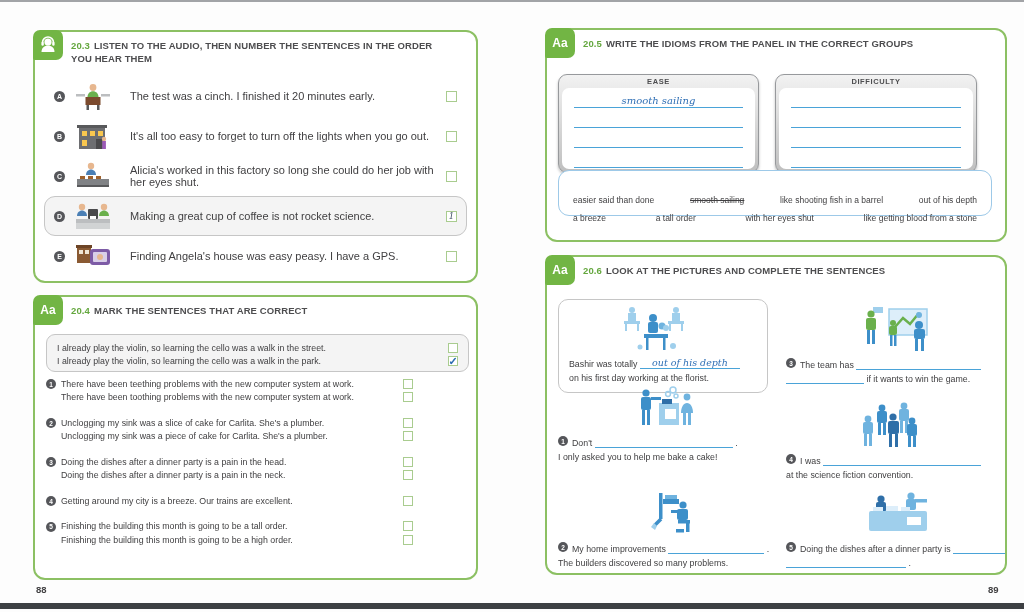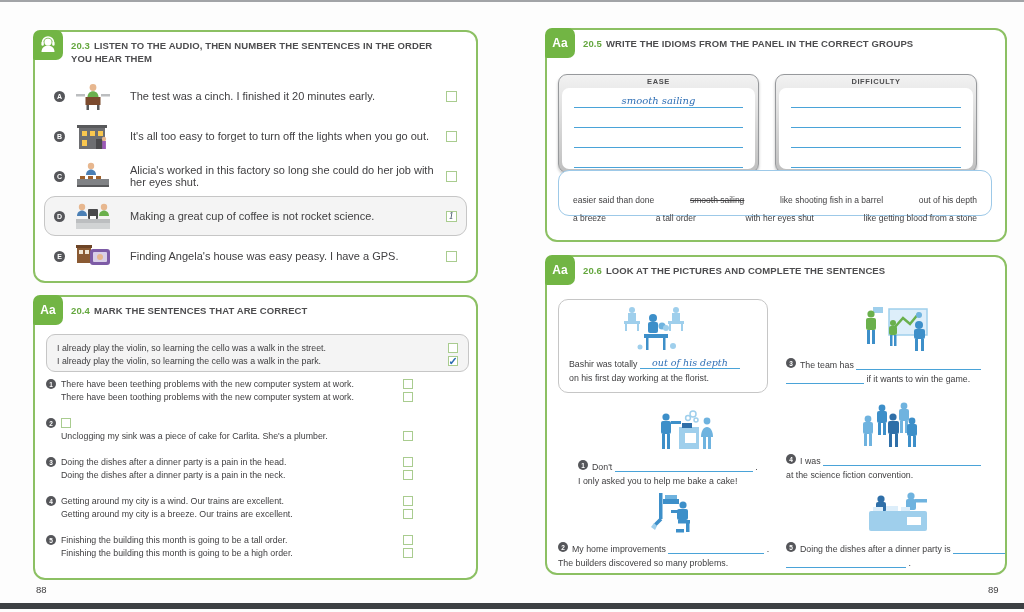--- a/index.html
+++ b/index.html
@@ -56,26 +56,26 @@
   
   .grid206 { position:absolute; left:11px; top:40px; right:8px; bottom:6px; }
   .cell { position:absolute; font-size:8.8px; }
   .cell .pic { display:flex; justify-content:center; margin-bottom:3px; }
   .cellline { display:flex; align-items:flex-end; height:14px; white-space:nowrap; }
   .bl { display:inline-block; border-bottom:1.5px solid #4aa3d8; height:10px; position:relative; }
   .bl .hand2 { position:absolute; left:0; right:0; bottom:0; text-align:center; font-family:"DejaVu Serif",serif; font-style:italic; color:#2f6fb5; font-size:9.5px; }
   .cell .circ { width:10px; height:10px; font-size:6.5px; margin-right:4px; flex:none; align-self:center; }
   #cell-ex { left:0; top:2px; width:210px; height:94px; border:1px solid #c6c6c6; border-radius:10px; padding:4px 27px 0 10px; }
   #cell-3 { left:228px; top:8px; width:222px; height:88px; }
-  #cell-1 { left:0; top:112px; width:215px; height:84px;margin-left:20px; }
+  #cell-1 { left:0; top:88px; width:215px; height:84px; }
   #cell-4 { left:228px; top:104px; width:222px; height:84px;text-align:right; }
   #cell-2 { left:0; top:194px; width:215px; height:84px; }
   #cell-5 { left:228px; top:194px; width:222px; height:84px; }
 
-  .pagenum { position:absolute; font-size:9.5px; font-weight:normal; color:#414042; }
+  .pagenum { position:absolute; font-size:9.5px; font-weight:bold; color:#414042; }
   #pn88 { left:36px; top:584px; }
   #pn89 { left:988px; top:584px; }
 </style>
 </head>
 <body>
 
 <div id="stage">
   <div class="top-rule"></div>
 
   <div class="exbox" id="box203">
@@ -216,20 +216,21 @@
           <div class="plrow">
               <span>There have been toothing problems with the new computer system at work.</span>
               <span class="cbox"></span>
             </div>
         </div>
       </div>
       <div class="pair">
         <span class="circ">2</span>
         <div class="plines">
           <div class="plrow">
+              <span>Unclogging my sink was a slice of cake for Carlita. She's a plumber.</span>
               <span class="cbox"></span>
             </div>
           <div class="plrow">
               <span>Unclogging my sink was a piece of cake for Carlita. She's a plumber.</span>
               <span class="cbox"></span>
             </div>
         </div>
       </div>
       <div class="pair">
         <span class="circ">3</span>
@@ -240,24 +241,20 @@
             </div>
           <div class="plrow">
               <span>Doing the dishes after a dinner party is a pain in the neck.</span>
               <span class="cbox"></span>
             </div>
         </div>
       </div>
       <div class="pair">
         <span class="circ">4</span>
         <div class="plines">
-          <div class="plrow">
-              <span>Getting around my city is a wind. Our trains are excellent.</span>
-              <span class="cbox"></span>
-            </div>
           <div class="plrow">
               <span>Getting around my city is a breeze. Our trains are excellent.</span>
               <span class="cbox"></span>
             </div>
         </div>
       </div>
       <div class="pair">
         <span class="circ">5</span>
         <div class="plines">
           <div class="plrow">

